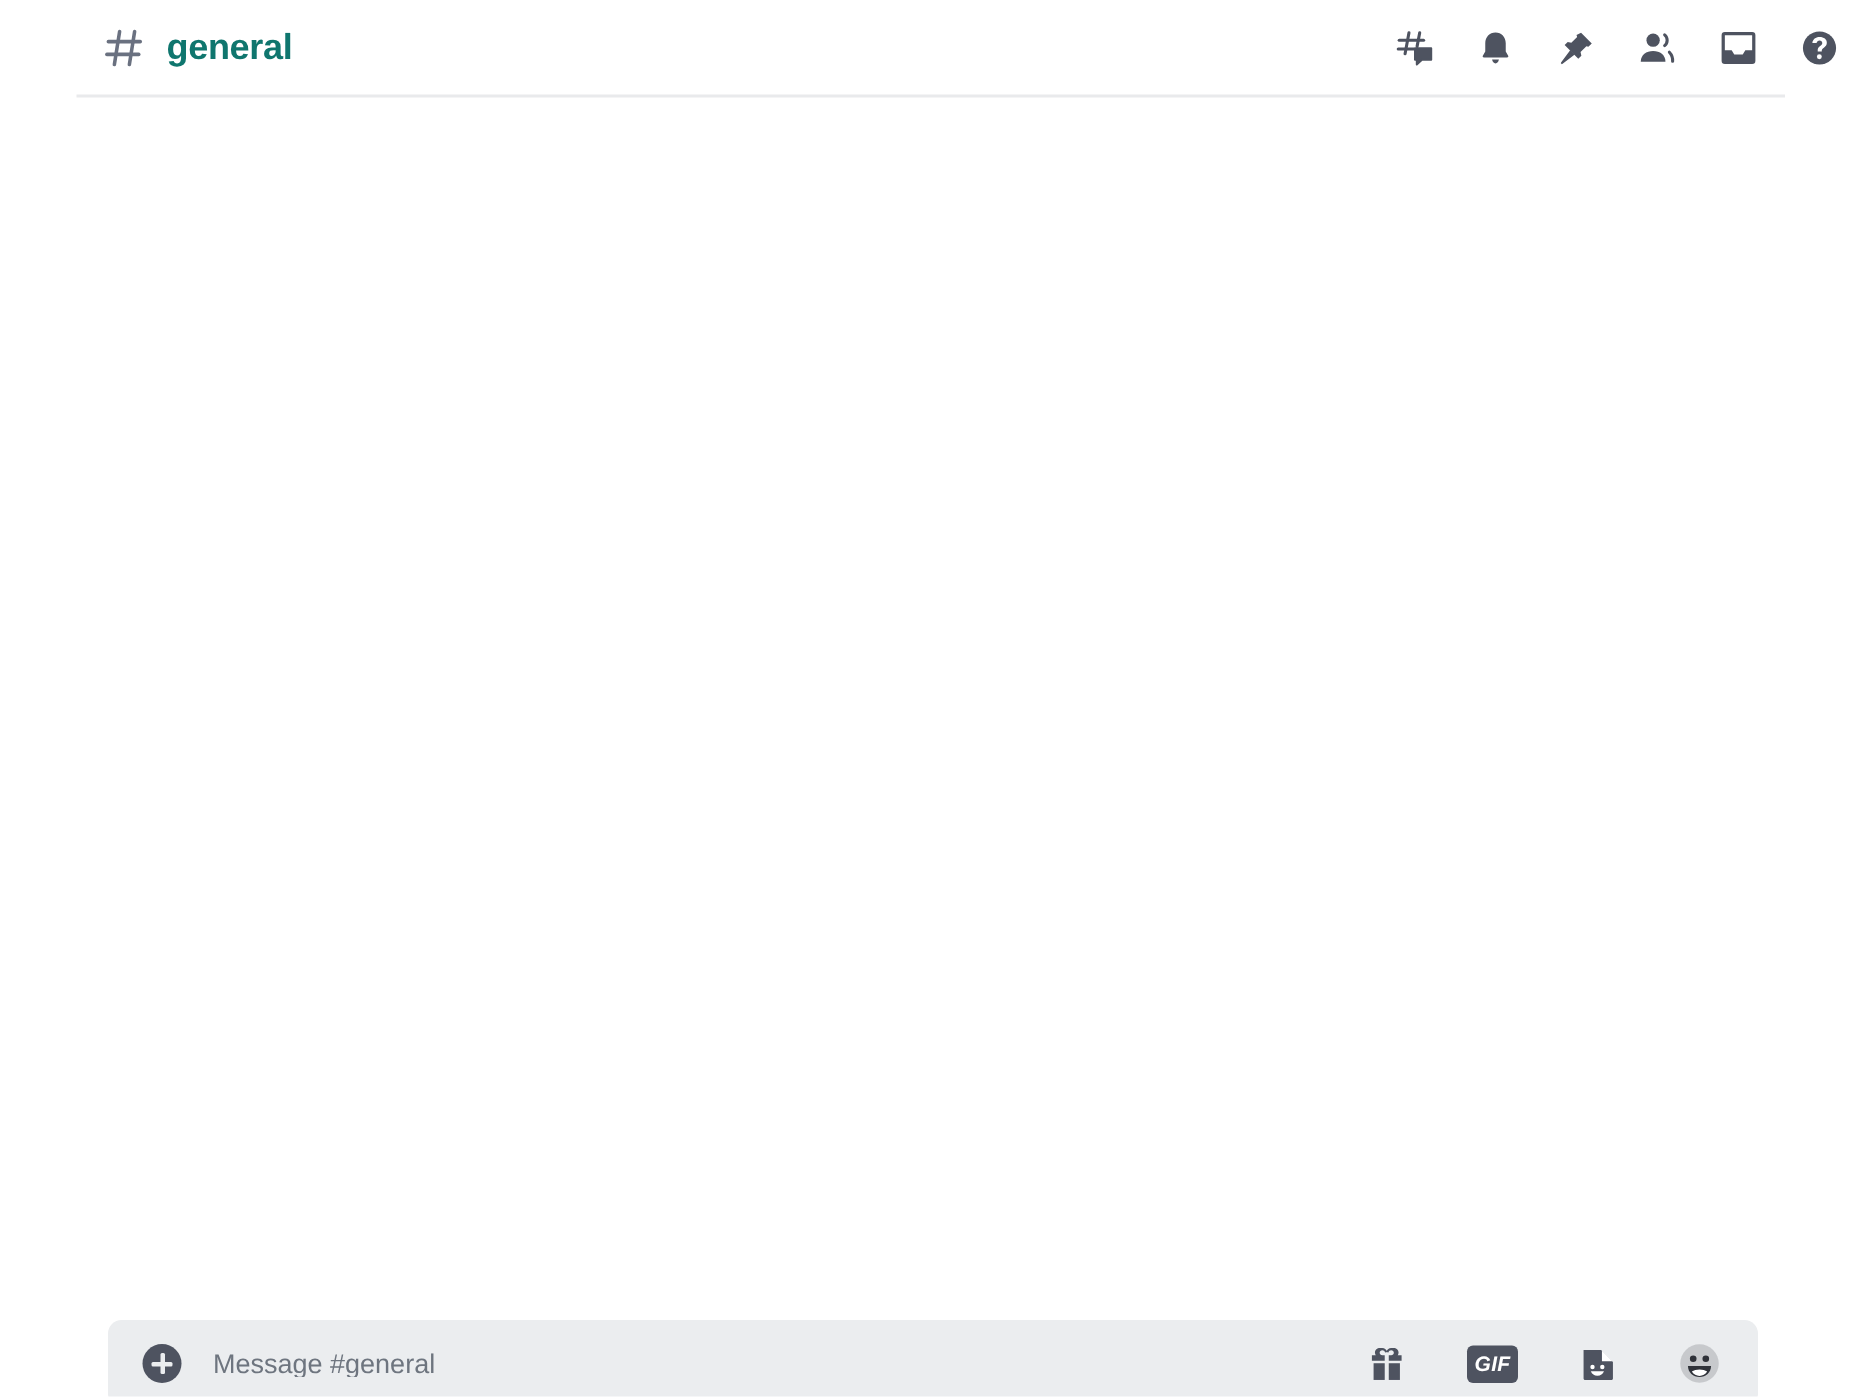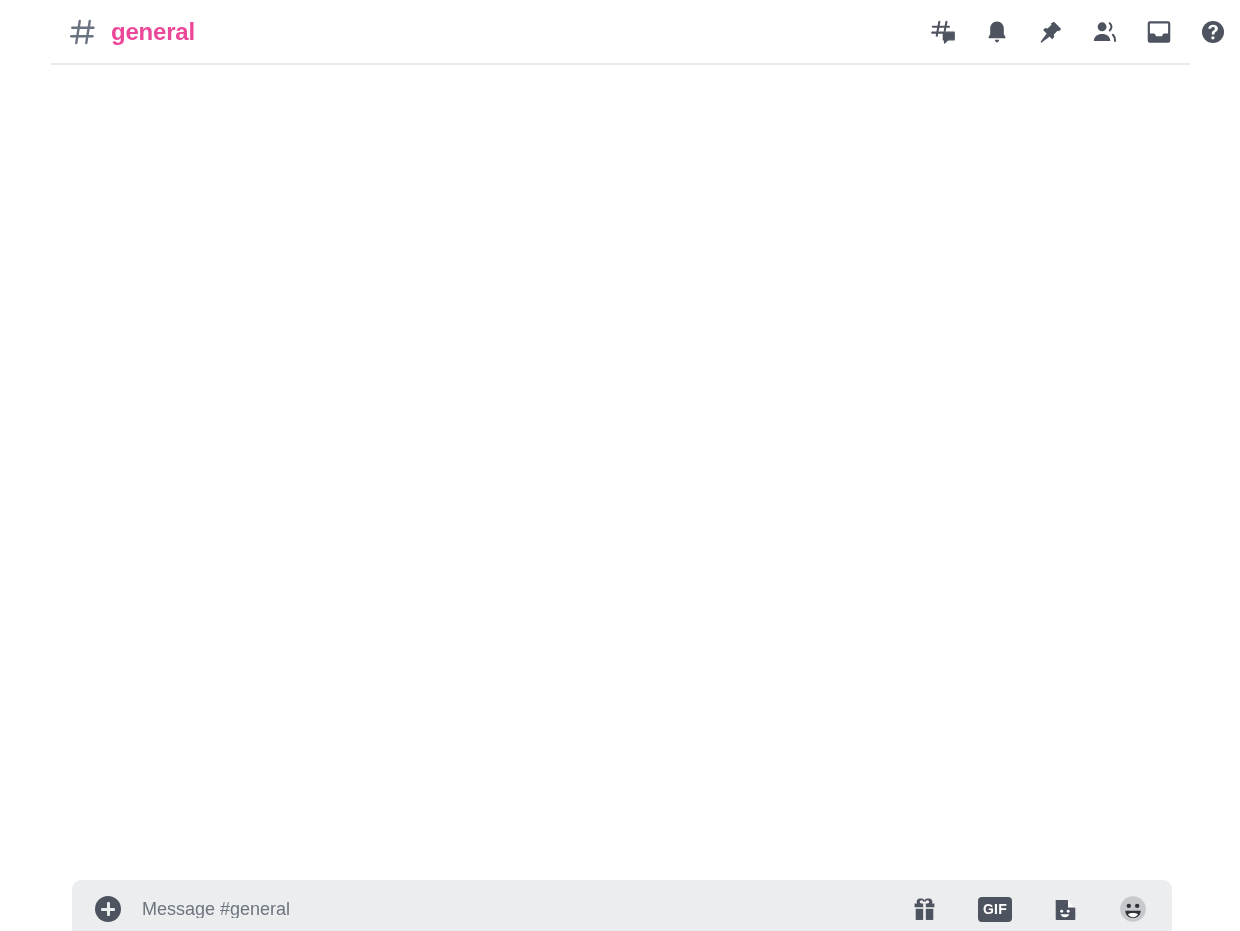--- a/index.html
+++ b/index.html
@@ -34,21 +34,21 @@
   }
   .hash-glyph {
     width: 30px;
     height: 30px;
     display: block;
     color: #6a7180;
   }
   .channel-title {
     font-size: 24px;
     font-weight: bold;
-    color: #ec4899;
+    color: #0f766e;
     letter-spacing: -0.2px;
     line-height: 1;
     white-space: nowrap;
   }
 
   .header-right {
     position: absolute;
     right: 0;
     top: 0;
     height: 64px;
@@ -164,20 +164,21 @@
     user-select: none;
     white-space: nowrap;
     overflow: hidden;
   }
   .composer-actions {
     display: flex;
     align-items: center;
     gap: 40px;
     margin-right: 25px;
     flex: 0 0 auto;
+    font-style: italic;
   }
   .cicon {
     width: 27px;
     height: 27px;
     color: #4e5360;
     display: block;
     cursor: pointer;
   }
   .gif-badge {
     width: 34px;

